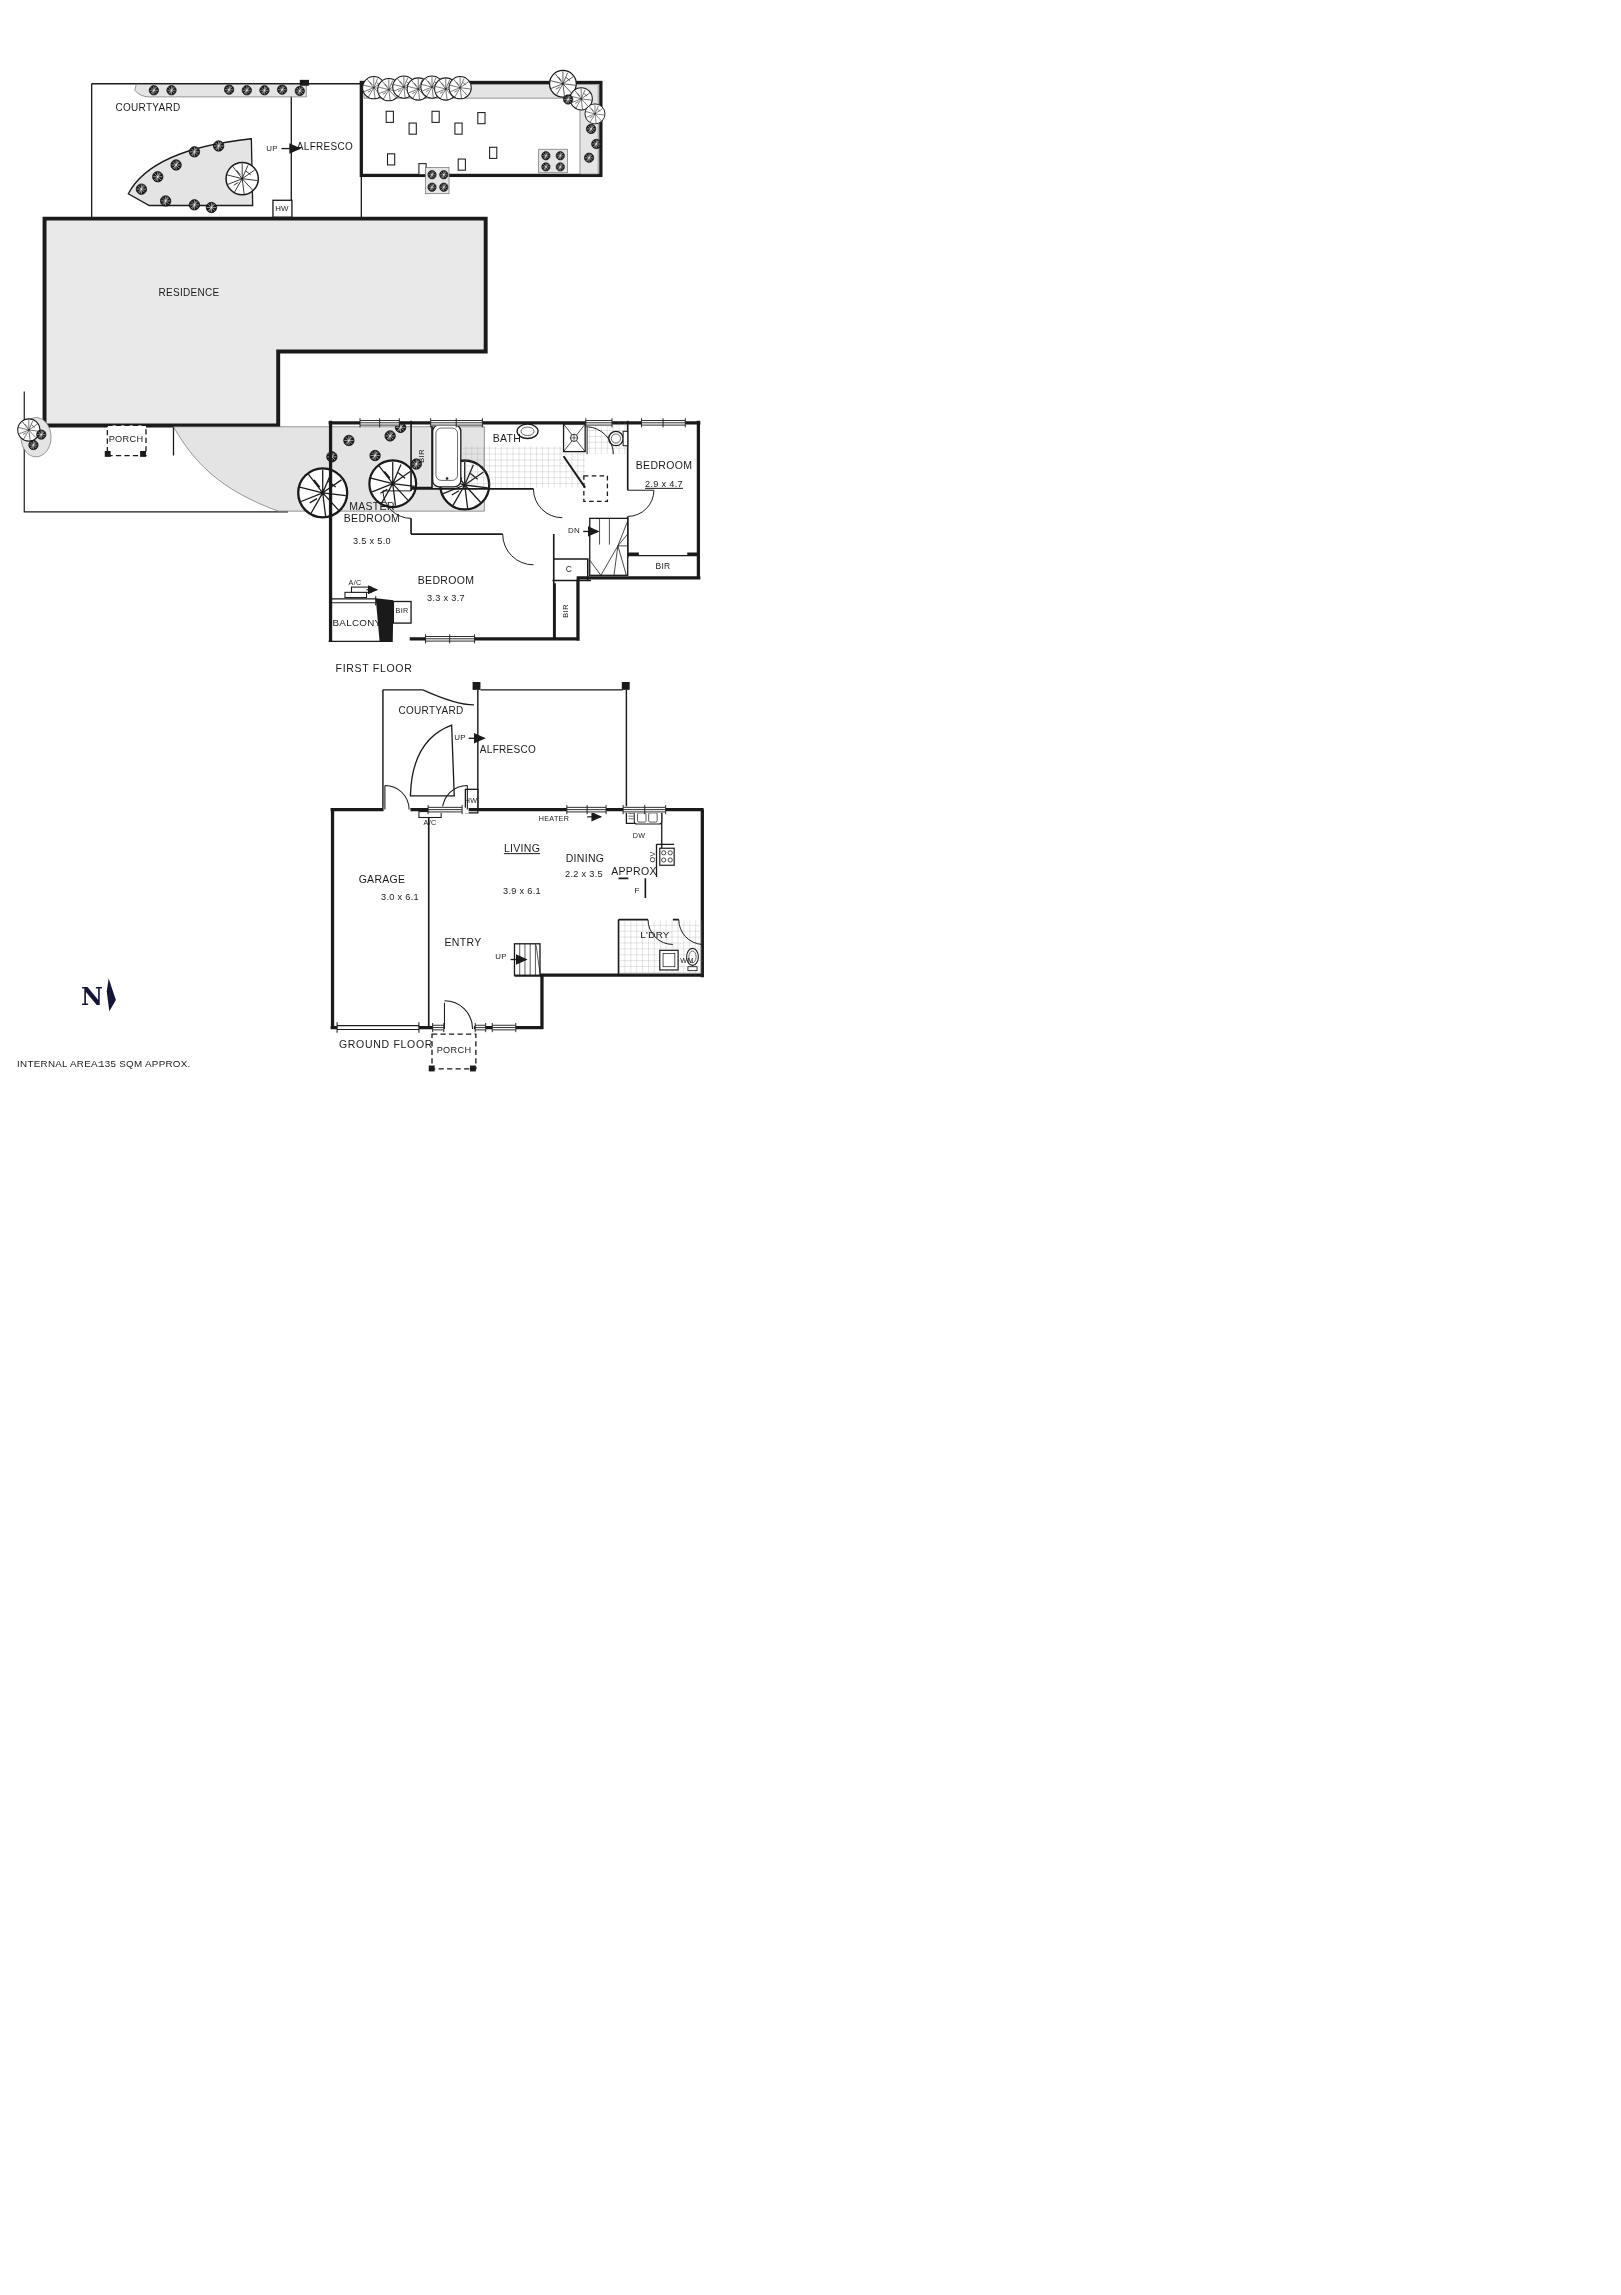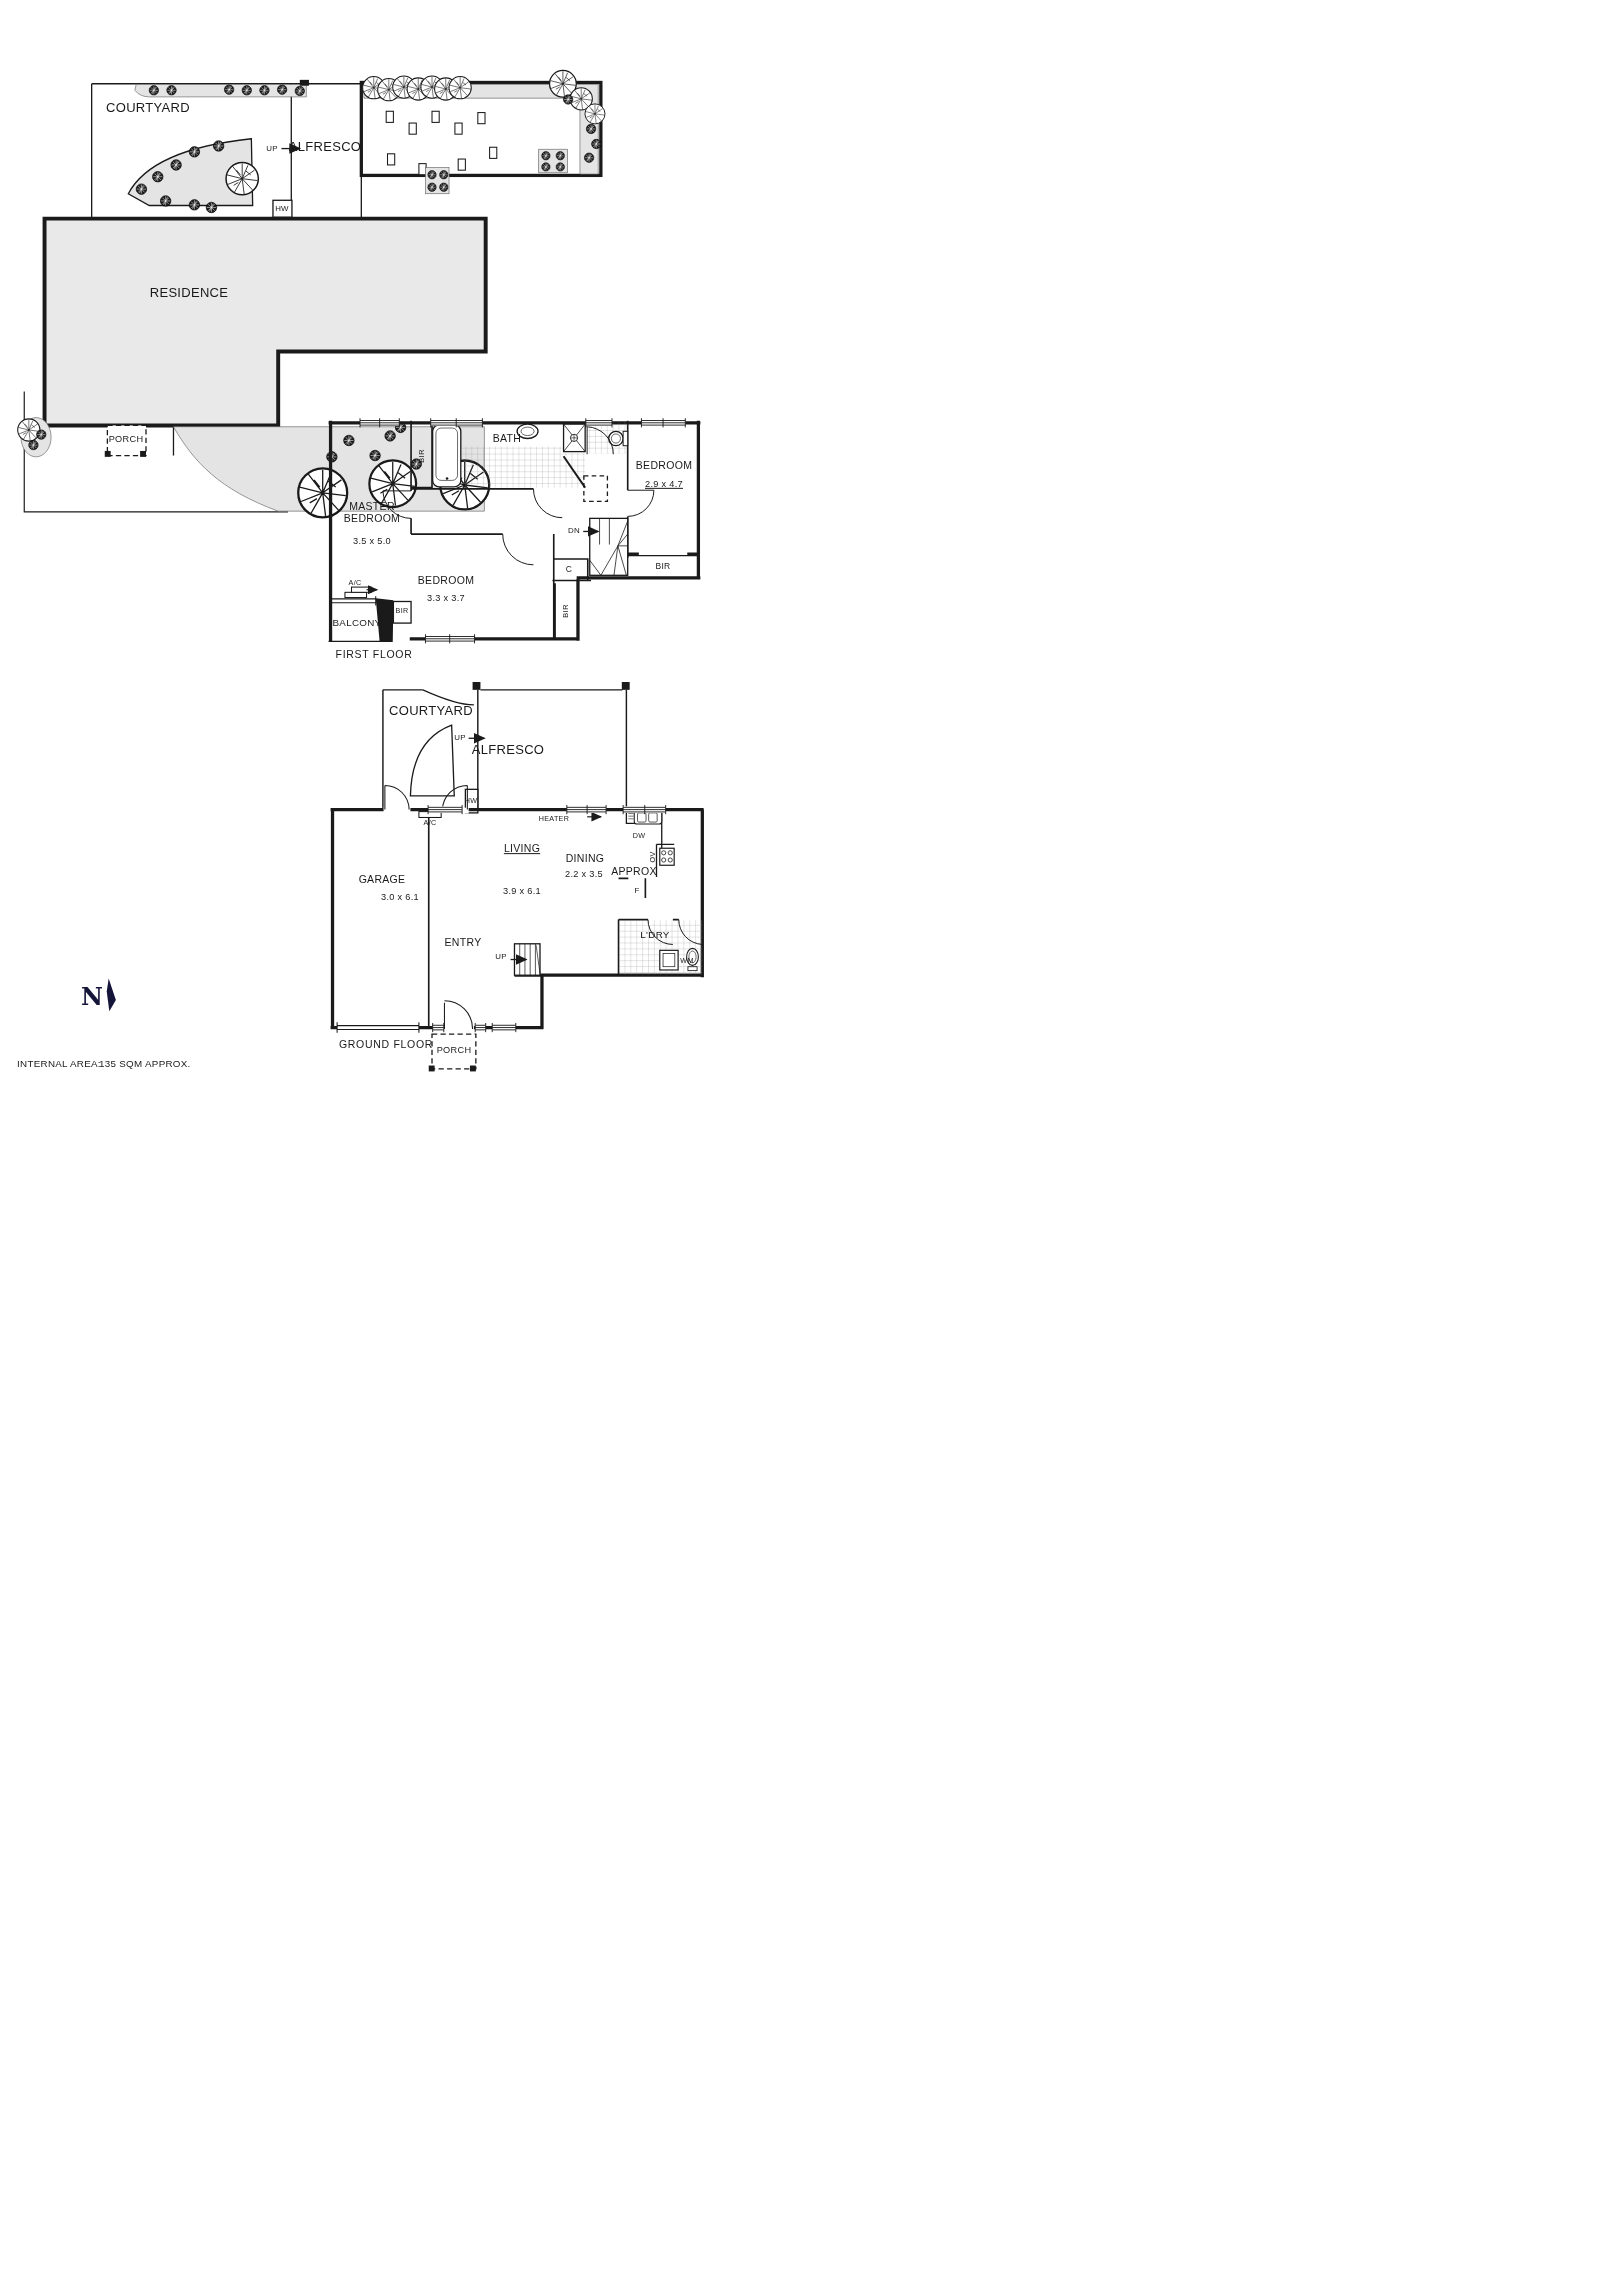--- a/index.html
+++ b/index.html
@@ -2,21 +2,21 @@
 <html style="font-size:10.5px"><head>
 <meta charset="utf-8">
 <style>
   html,body{margin:0;padding:0;background:#fff;}
   #page{position:relative;width:811px;height:1148px;background:#fff;overflow:hidden;
         font-family:"Liberation Sans",sans-serif;color:#1a1a1a;}
   svg{position:absolute;left:0;top:0;}
   .lbl{position:absolute;transform:translate(-50%,-50%);white-space:nowrap;color:#1a1a1a;
        font-family:"Liberation Sans",sans-serif;letter-spacing:0.3px;line-height:1.12;}
   .vert{transform:translate(-50%,-50%) rotate(-90deg);}
-  .s18{font-size:13px;}
+  .s18{font-size:10px;}
   .s16{font-size:10.5px;}
   .s15{font-size:9.8px;}
   .s14{font-size:9.2px;}
   .s13{font-size:8.5px;}
   .s12{font-size:7.9px;}
   .s11{font-size:7.2px;}
   .wrap{white-space:normal;text-align:center;width:80px;}
   .north{font-family:"DejaVu Serif","Liberation Serif",serif;font-weight:bold;
          font-size:24px;color:#15153a;}
   .area{transform:none;white-space:nowrap;font-size:9.8px;}
@@ -320,21 +320,21 @@
 <div class="lbl s14" style="left:664px;top:484px;text-decoration:underline;">2.9 x 4.7</div>
 <div class="lbl s12" style="left:574px;top:531px;">DN</div>
 <div class="lbl s13" style="left:569px;top:570px;">C</div>
 <div class="lbl s13" style="left:663px;top:567px;">BIR</div>
 <div class="lbl s12 vert" style="left:566px;top:611px;">BIR</div>
 <div class="lbl s16" style="left:446px;top:581px;">BEDROOM</div>
 <div class="lbl s14" style="left:446px;top:598px;">3.3 x 3.7</div>
 <div class="lbl s11" style="left:402px;top:611px;">BIR</div>
 <div class="lbl s11" style="left:355px;top:583px;">A/C</div>
 <div class="lbl s15" style="left:357px;top:623px;">BALCONY</div>
-<div class="lbl s16" style="left:352px;top:655px;letter-spacing:0.7px;padding-left:44px;">FIRST FLOOR</div>
+<div class="lbl s16" style="left:352px;top:669px;letter-spacing:0.7px;padding-left:44px;">FIRST FLOOR</div>
 
 <div class="lbl s18" style="left:431px;top:711px;">COURTYARD</div>
 <div class="lbl s12" style="left:460px;top:738px;">UP</div>
 <div class="lbl s18" style="left:508px;top:750px;">ALFRESCO</div>
 <div class="lbl s11" style="left:471px;top:801px;">HW</div>
 <div class="lbl s11" style="left:430px;top:823px;">A/C</div>
 <div class="lbl s11" style="left:554px;top:819px;">HEATER</div>
 <div class="lbl s16" style="left:522px;top:849px;text-decoration:underline;">LIVING</div>
 <div class="lbl s14" style="left:522px;top:891px;">3.9 x 6.1</div>
 <div class="lbl s16" style="left:585px;top:859px;">DINING</div>

